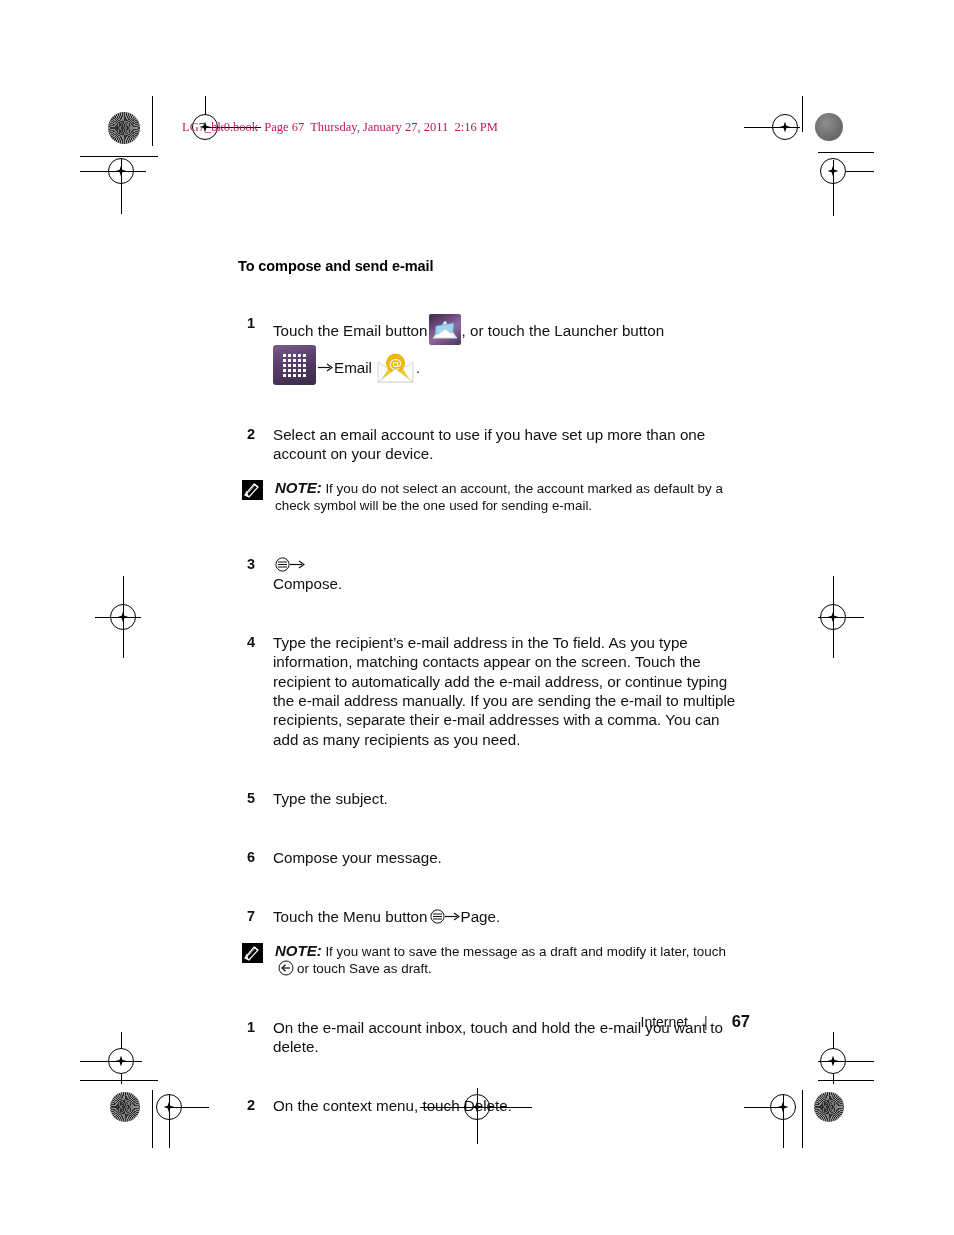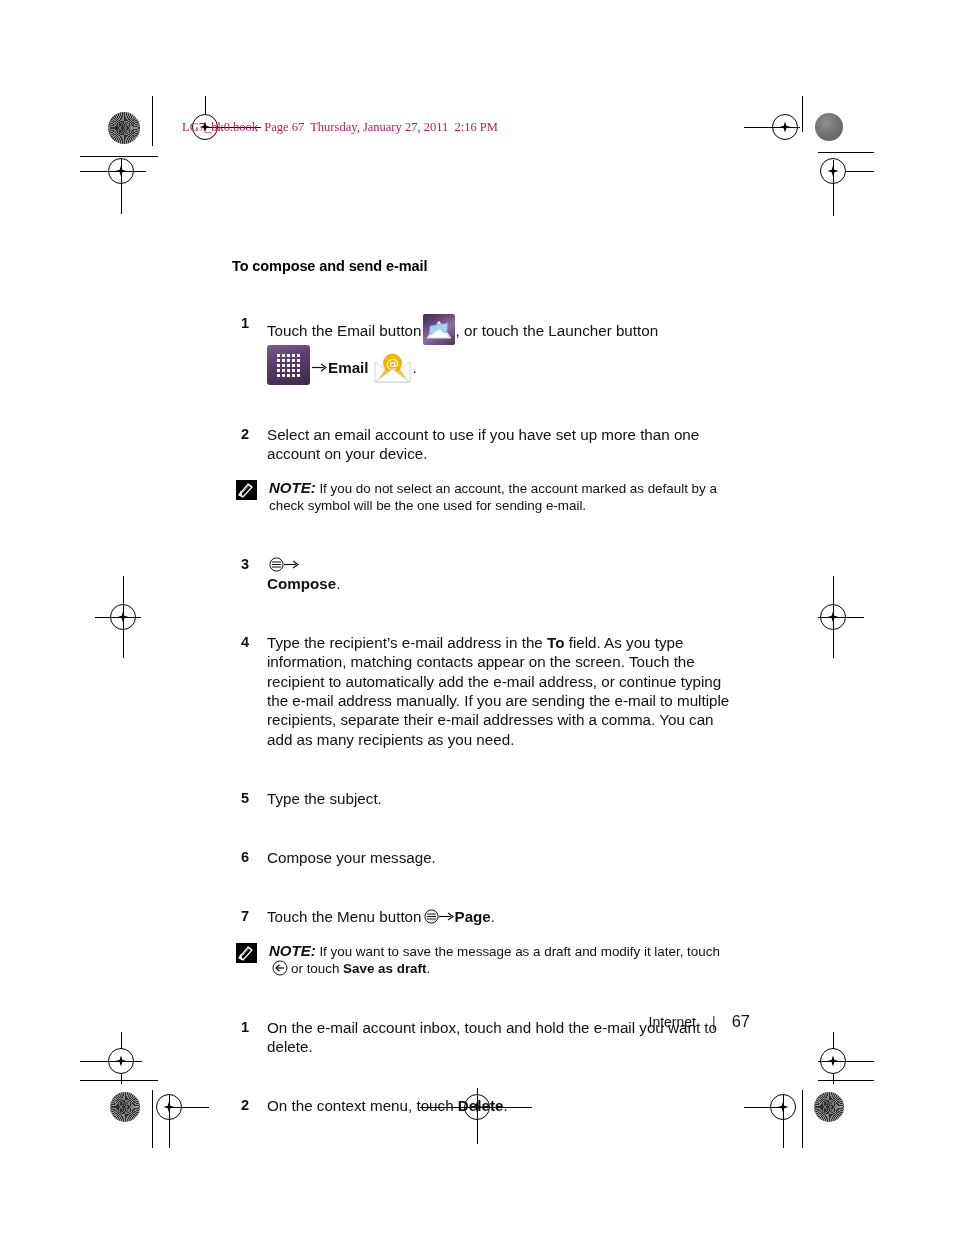--- a/index.html
+++ b/index.html
@@ -54,21 +54,21 @@
     position: absolute;
     left: 182px; top: 120px;
     font-family: "Liberation Serif", serif;
     font-size: 12.5px;
     color: #be185d;
     white-space: pre;
   }
 
   .content {
     position: absolute;
-    left: 232px;
+    left: 238px;
     top: 258px;
     width: 500px;
   }
 
   h2.section {
     font-size: 14.5px;
     font-weight: bold;
     margin: 0 0 14px 0;
     letter-spacing: -0.1px;
   }
@@ -89,21 +89,21 @@
   }
   ol.steps > li .num {
     position: absolute;
     left: 9px;
     top: 0;
     font-weight: bold;
     font-size: 14.5px;
   }
   .stepbody { display: block; margin-top: 40px; }
 
-  b, strong { font-weight: bold; }
+  b, strong { font-weight: normal; }
 
   
   .note {
     position: relative;
     padding-left: 35px;
     margin: 14px 0 16px 2px;
     font-size: 13.4px;
     line-height: 1.3;
     color: #111;
   }
@@ -178,21 +178,21 @@
   .footer {
     position: absolute;
     left: 0; right: 0;
     top: 1012px;
     text-align: right;
     padding-right: 204px;
     font-size: 14px;
     color: #111;
   }
   .footer .sep { margin: 0 16px; color: #333; }
-  .footer .pageno { font-size: 16.5px; font-weight: normal; }
+  .footer .pageno { font-size: 16.5px; font-weight: bold; margin-left: 8px; }
 </style>
 </head>
 <body>
 
 <div class="mark rosette" style="left:108px; top:112px; width:32px; height:32px;"></div>
 <div class="mark rule-v" style="left:152px; top:96px; height:50px;"></div>
 <div class="mark rule-v" style="left:205px; top:96px; height:36px;"></div>
 <div class="mark target" style="left:192px; top:114px;"></div>
 <div class="mark rule-h" style="left:205px; top:127px; width:56px;"></div>
 

